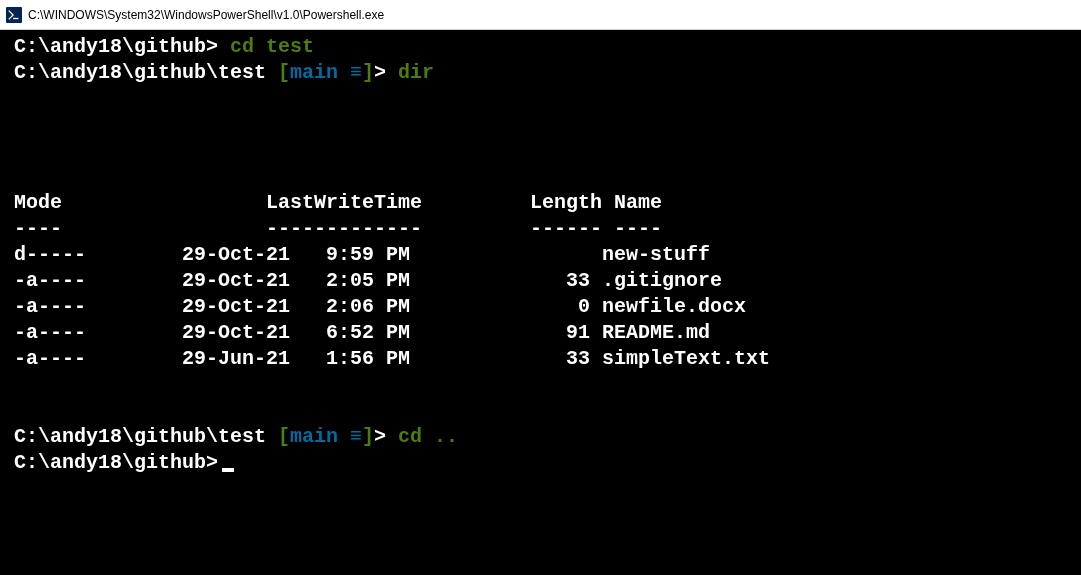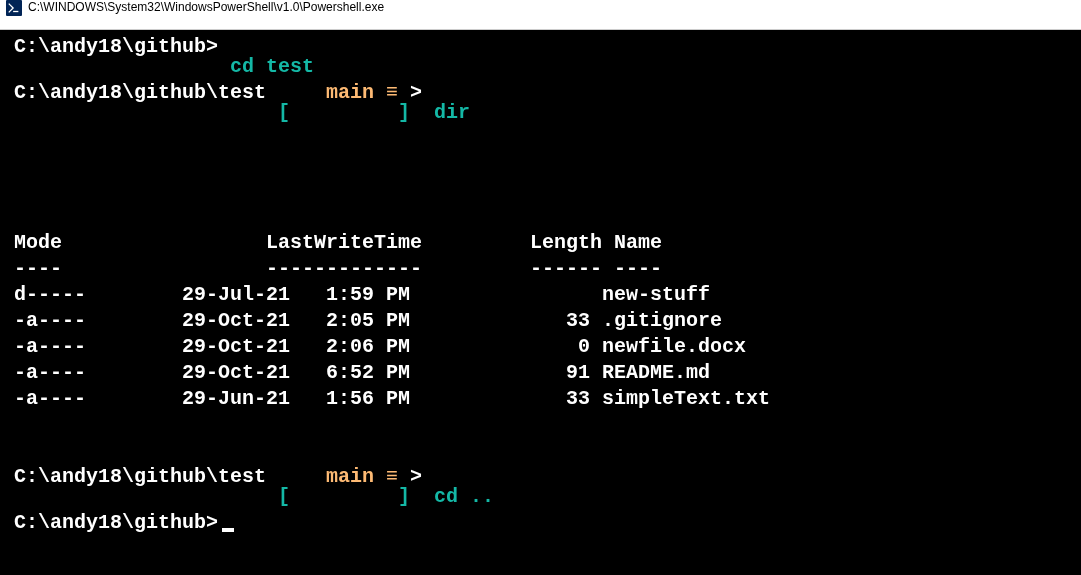--- a/index.html
+++ b/index.html
@@ -11,21 +11,21 @@
       width: 1081px;
       height: 575px;
       background: #000;
       font-family: Consolas, 'Courier New', monospace;
       overflow: hidden;
     }
     .titlebar {
       height: 30px;
       background: #fff;
       display: flex;
-      align-items: flex-start;
+      align-items: center;
       padding-left: 6px;
       gap: 6px;
       border-bottom: 1px solid #ccc;
     }
     .app-icon {
       width: 16px;
       height: 16px;
       background: #012456;
       display: flex;
       align-items: center;
@@ -42,22 +42,22 @@
       color: #000;
     }
     .terminal {
       background: #000;
       padding: 4px 14px;
       font-size: 20px;
       line-height: 1.3;
       font-weight: bold;
     }
     .white { color: #ffffff; }
-    .yellow { color: #14b8a6; margin-top: 20px; }
-    .cyan { color: #fdba74; margin-left: 36px; }
+    .yellow { color: #4d7c0f; }
+    .cyan { color: #0369a1; }
     .line {
       display: flex;
       white-space: pre;
     }
     .cursor {
       display: inline-block;
       width: 12px;
       height: 4px;
       background: #fff;
       margin-top: 18px;
@@ -90,21 +90,21 @@
     <span class="yellow">]</span>
     <span class="white">&gt;</span>
     <span class="yellow"> dir</span>
   </div>
   <div class="line white">&nbsp;</div>
   <div class="line white">&nbsp;</div>
   <div class="line white">&nbsp;</div>
   <div class="line white">&nbsp;</div>
   <div class="line white">Mode                 LastWriteTime         Length Name</div>
   <div class="line white">----                 -------------         ------ ----</div>
-  <div class="line white">d-----        29-Jul-21   1:59 PM                new-stuff</div>
+  <div class="line white">d-----        29-Oct-21   9:59 PM                new-stuff</div>
   <div class="line white">-a----        29-Oct-21   2:05 PM             33 .gitignore</div>
   <div class="line white">-a----        29-Oct-21   2:06 PM              0 newfile.docx</div>
   <div class="line white">-a----        29-Oct-21   6:52 PM             91 README.md</div>
   <div class="line white">-a----        29-Jun-21   1:56 PM             33 simpleText.txt</div>
   <div class="line white">&nbsp;</div>
   <div class="line white">&nbsp;</div>
   <div class="line">
     <span class="white">C:\andy18\github\test </span>
     <span class="yellow">[</span>
     <span class="cyan">main ≡</span>

